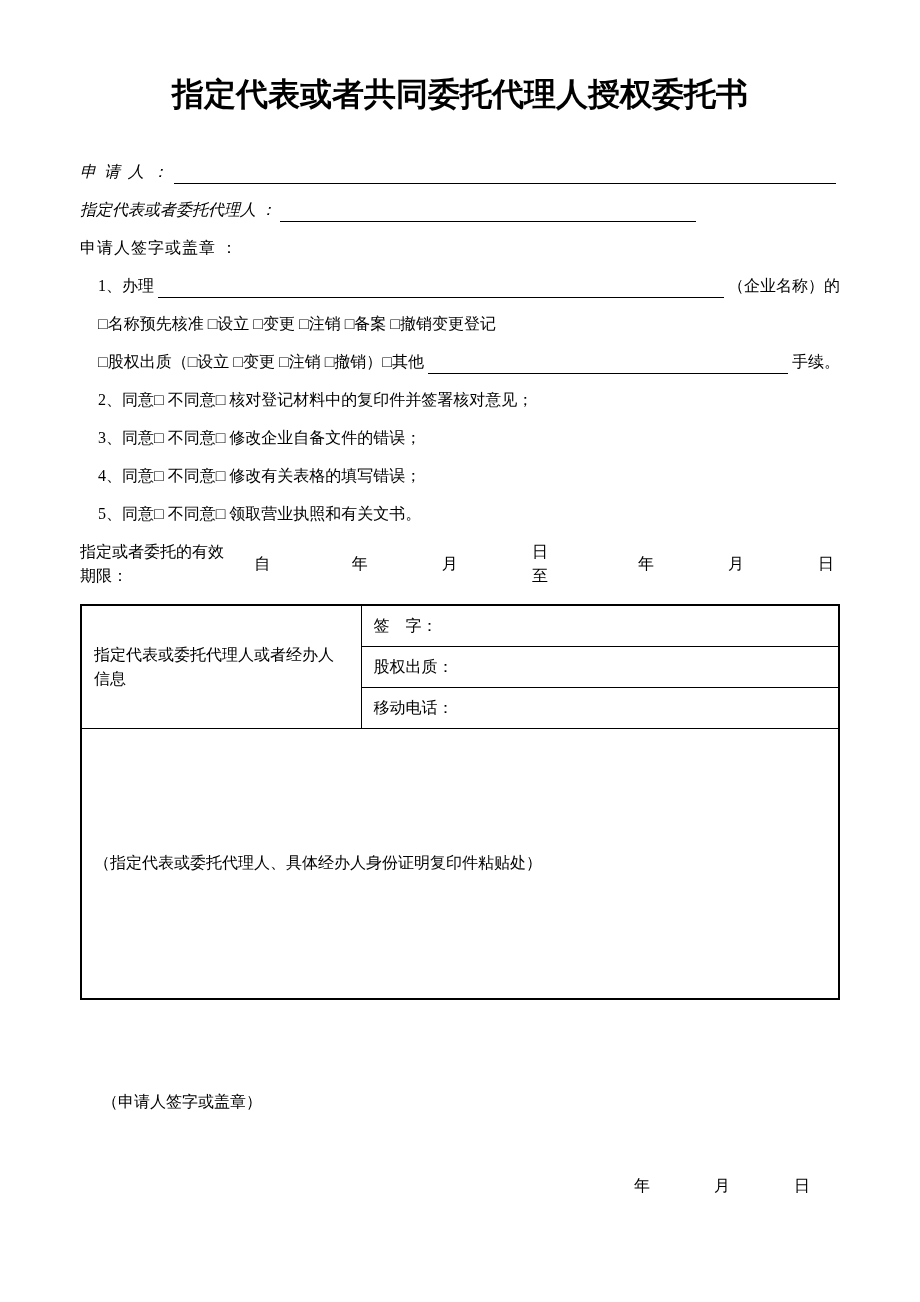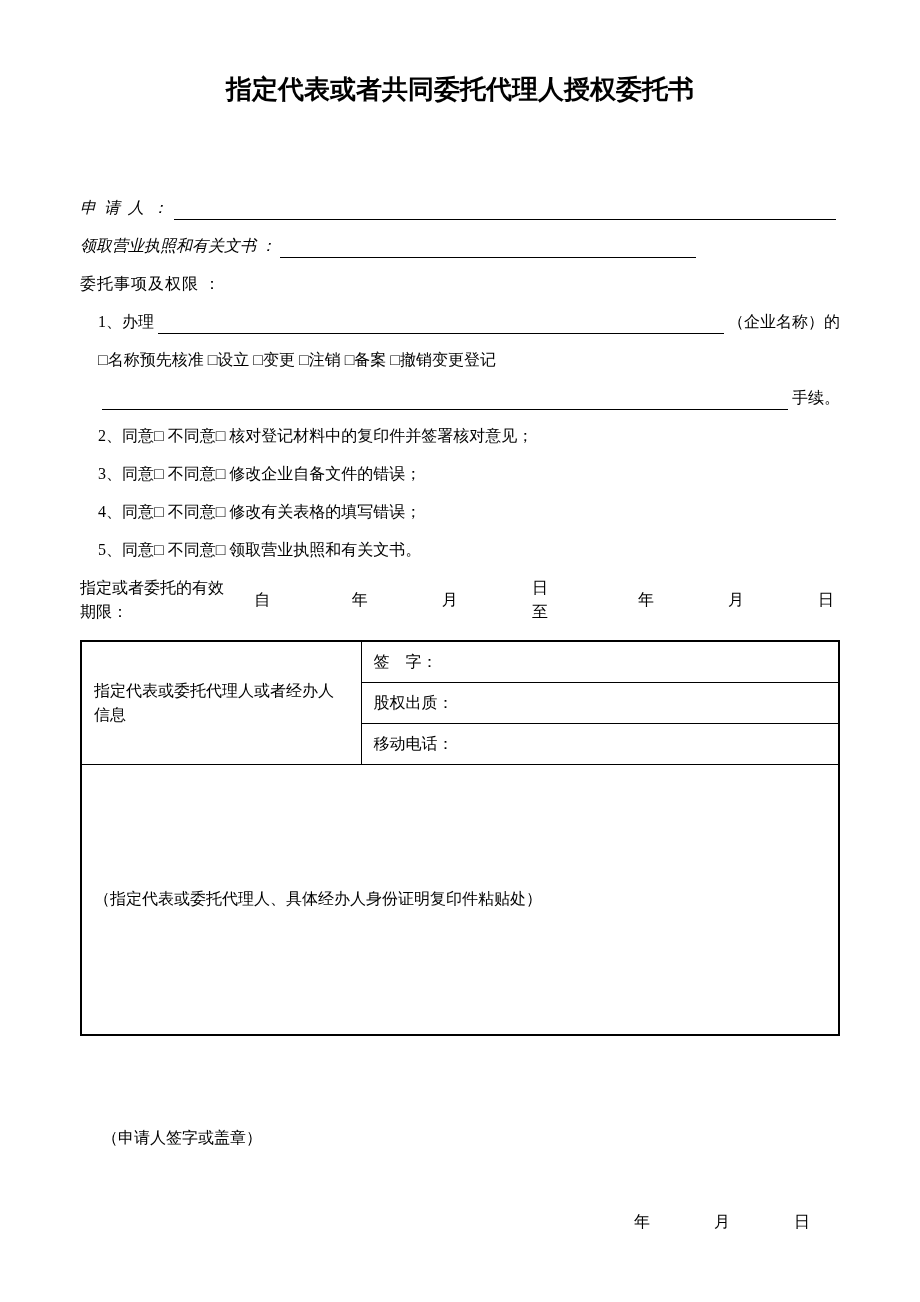--- a/index.html
+++ b/index.html
@@ -8,24 +8,24 @@
       background: #fff;
       width: 920px;
       height: 1302px;
       padding: 70px 80px;
       color: #000;
       font-size: 16px;
       line-height: 1.5;
     }
     .title {
       text-align: center;
-      font-size: 26px;
+      font-size: 32px;
       font-weight: bold;
       font-family: "SimHei", "黑体", sans-serif;
-      margin-bottom: 87px;
+      margin-bottom: 42px;
     }
     .field-row {
       display: flex;
       align-items: flex-end;
       margin-bottom: 14px;
     }
     .field-label { white-space: nowrap; letter-spacing: 2px; font-style: italic; }
     .tight { letter-spacing: 0; }
     .underline {
       flex: 1;
@@ -92,38 +92,39 @@
 <body>
 
 <div class="title">指定代表或者共同委托代理人授权委托书</div>
 
 <div class="field-row">
   <span class="field-label">申 请 人 ：</span>
   <span class="underline"></span>
 </div>
 
 <div class="field-row">
-  <span class="field-label tight">领取营业执照和有关文书 ：</span>
+  <span class="field-label tight">指定代表或者委托代理人 ：</span>
   <span class="underline" style="max-width:430px"></span>
   <span style="flex:0 0 140px"></span>
 </div>
 
-<div class="section-label">委托事项及权限 ：</div>
+<div class="section-label">申请人签字或盖章 ：</div>
 
 <div class="item-row">
   <span class="item-text">1、办理</span>
   <span class="underline"></span>
   <span class="item-text">（企业名称）的</span>
 </div>
 
 <div class="item-row">
   <span class="item-text">□名称预先核准  □设立  □变更  □注销  □备案  □撤销变更登记</span>
 </div>
 
 <div class="item-row">
+  <span class="item-text">□股权出质（□设立  □变更  □注销  □撤销）□其他</span>
   <span class="underline"></span>
   <span class="item-text">手续。</span>
 </div>
 
 <div class="item-row">
   <span class="item-text">2、同意□  不同意□  核对登记材料中的复印件并签署核对意见；</span>
 </div>
 <div class="item-row">
   <span class="item-text">3、同意□  不同意□  修改企业自备文件的错误；</span>
 </div>

